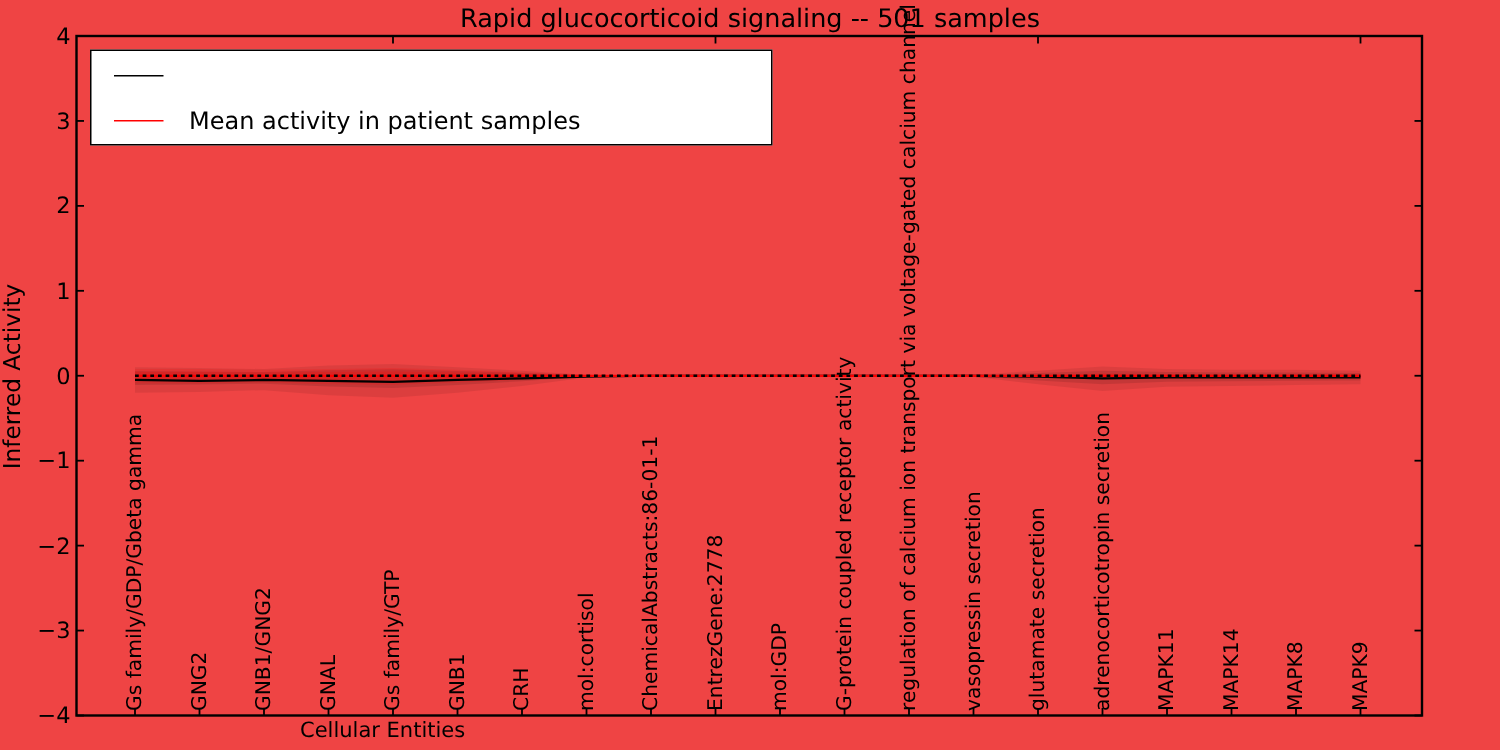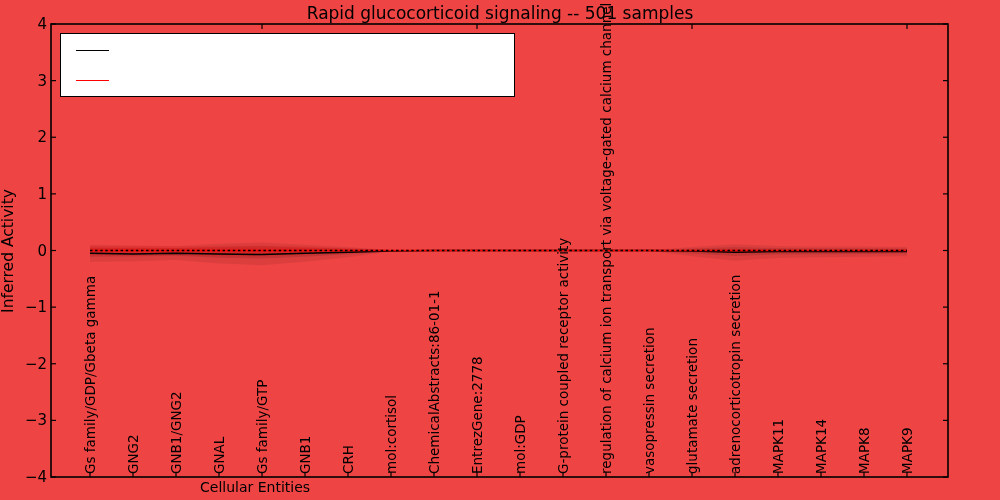--- a/index.html
+++ b/index.html
@@ -131,16 +131,17 @@
   <div class="xtick" style="left: 813px; top: 474px;">MAPK14</div>
   <div class="xtick" style="left: 856px; top: 474px;">MAPK8</div>
   <div class="xtick" style="left: 899px; top: 474px;">MAPK9</div>
 
   <div class="legend">
     <div class="legend-row">
       <span class="legend-line" style="border-top-color:#000000;"></span>
     </div>
     <div class="legend-row">
       <span class="legend-line" style="border-top-color:#ff0000;"></span>
+      <span class="legend-text">Mean activity in patient samples</span>
     </div>
   </div>
 
 </div>
 
 </body></html>

